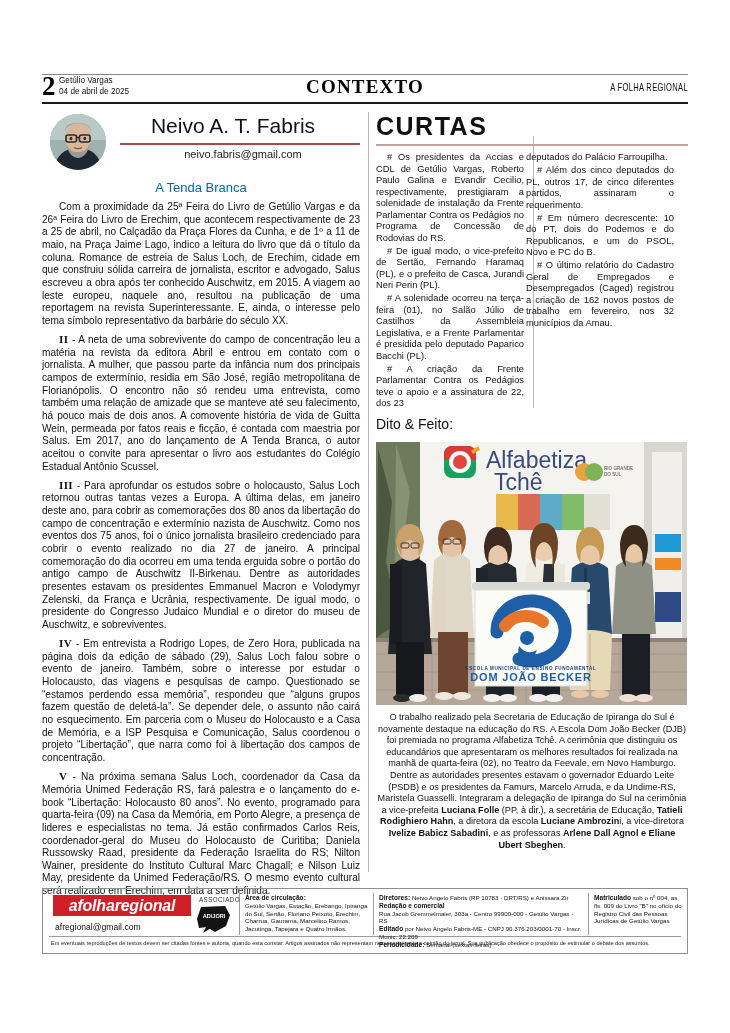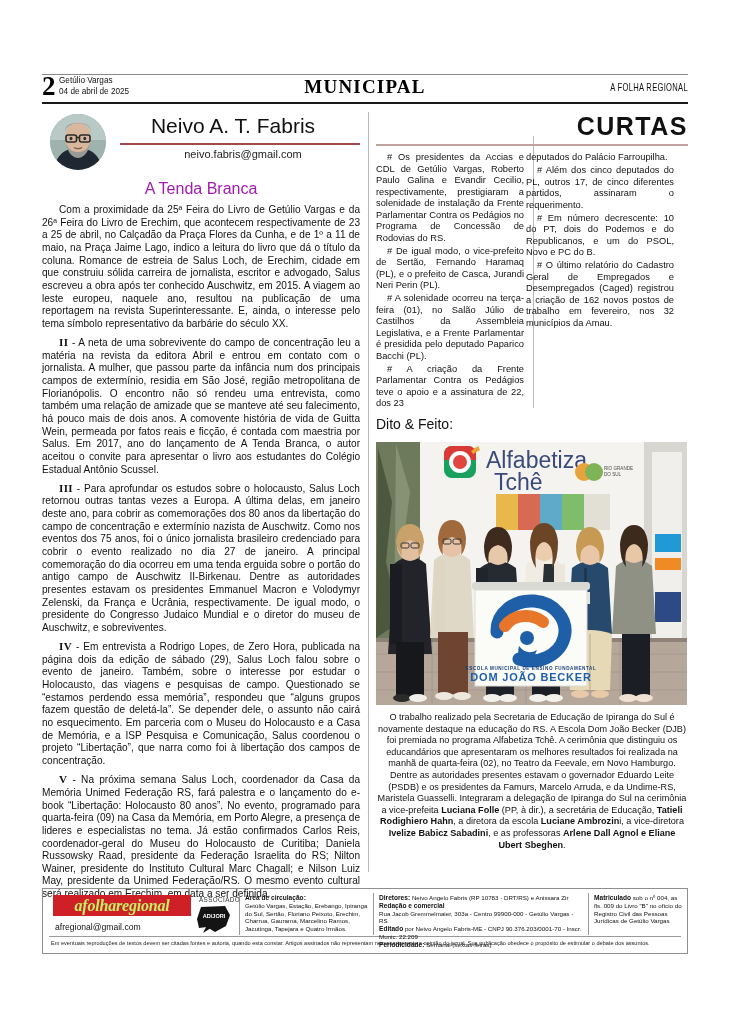--- a/index.html
+++ b/index.html
@@ -127,22 +127,22 @@
     position: absolute;
     left: 90px; top: 36px;
     width: 222px;
     text-align: center;
     font-size: 11px;
     color: #222;
   }
   .col-headline {
     margin-top: 6px;
     text-align: center;
-    font-size: 16px;
-    color: #a21caf;
+    font-size: 13px;
+    color: #0369a1;
   }
   .body-text {
     margin-top: 6px;
     font-size: 10.1px;
     line-height: 12.65px;
     text-align: justify;
     color: #111;
   }
   .body-text p { margin: 0 0 0 0; text-indent: 17px; }
   .body-text p + p { margin-top: 5.5px; }
@@ -151,21 +151,21 @@
     font-weight: bold;
     font-size: 11px;
     letter-spacing: 0.4px;
   }
 
   
   .curtas-title {
     position: absolute;
     left: 376px; top: 112px;
     width: 312px;
-    text-align: right;
+    text-align: left;
     font-size: 25px;
     font-weight: bold;
     letter-spacing: 1.5px;
     color: #111;
   }
   .curtas-rule {
     position: absolute;
     left: 376px; top: 144px;
     width: 312px; height: 2px;
     background: #c0a3a1;
@@ -245,25 +245,25 @@
   .logo-box {
     position: absolute;
     left: 10px; top: 6px;
     width: 138px; height: 21px;
     background: #cf2027;
     display: flex;
     align-items: center;
     justify-content: center;
   }
   .logo-text {
-    font-family: Liberation Serif, serif;
+    font-family: Liberation Sans, sans-serif;
     font-weight: bold;
     font-style: italic;
     font-size: 16px;
-    color: #bef264;
+    color: #ffffff;
     letter-spacing: -0.2px;
     white-space: nowrap;
   }
   .logo-mail {
     position: absolute;
     left: 12px; top: 33px;
     font-size: 8.6px;
     color: #111;
   }
   .assoc-label {
@@ -304,21 +304,21 @@
 
 <div class="page">
 
   <div class="topbar">
     <div class="topbar-rule-top"></div>
     <div class="pagenum">2</div>
     <div class="folio-lines">
       <div>Getúlio Vargas</div>
       <div>04 de abril de 2025</div>
     </div>
-    <div class="section-title">MUNICIPAL</div>
+    <div class="section-title">CONTEXTO</div>
     <div class="paper-name">A FOLHA REGIONAL</div>
     <div class="topbar-rule-bottom"></div>
   </div>
 
   <div class="vrule c1"></div>
   <div class="vrule c2"></div>
 
   <div class="colleft">
 
     <div class="author-head">

